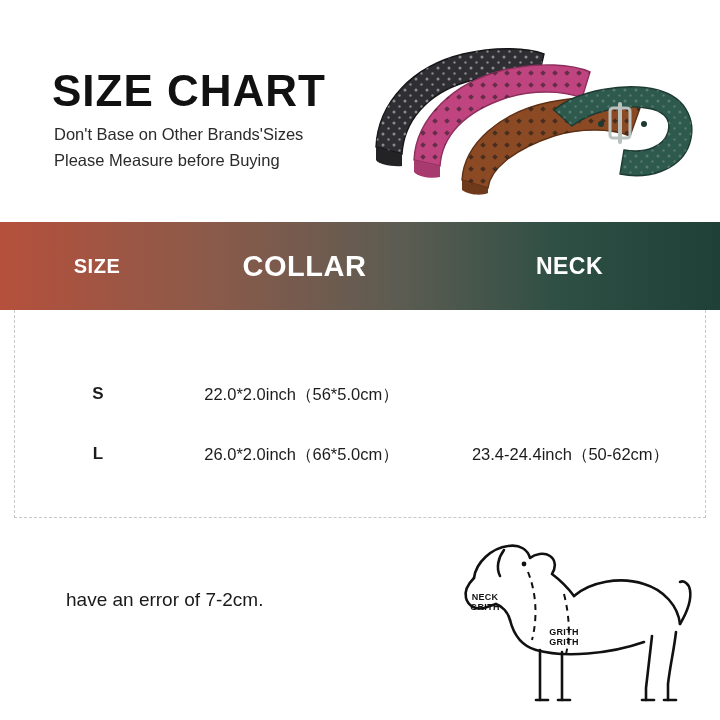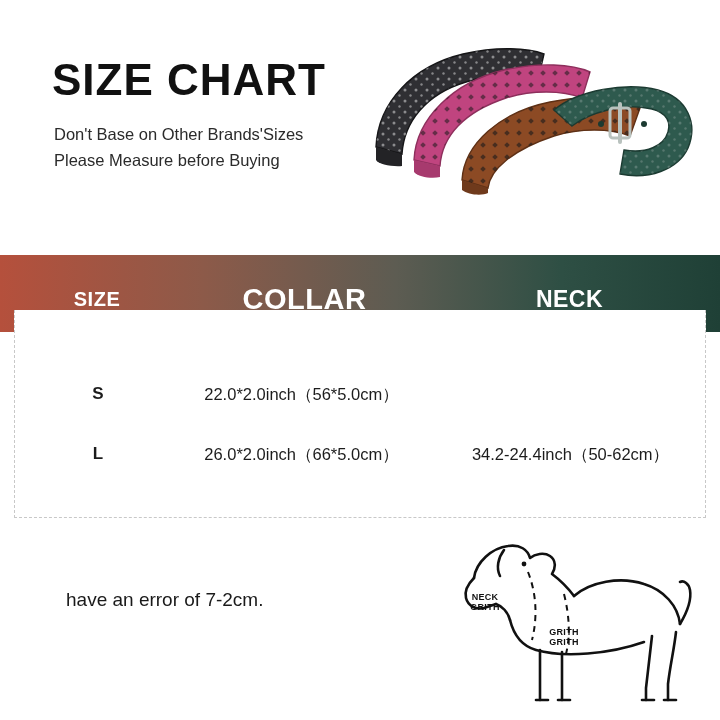--- a/index.html
+++ b/index.html
@@ -17,21 +17,21 @@
   
   .header {
     position: absolute;
     top: 0; left: 0;
     width: 720px;
     height: 222px;
   }
   .title {
     position: absolute;
     left: 52px;
-    top: 58px;
+    top: 69px;
     font-size: 44px;
     font-weight: bold;
     letter-spacing: 1px;
     line-height: 1;
     color: #111;
   }
   .subtitle {
     position: absolute;
     left: 54px;
     top: 122px;
@@ -51,23 +51,22 @@
     height: 165px;
   }
   .collars svg { display: block; }
 
   
   .band {
     position: absolute;
     left: 0;
     top: 222px;
     width: 720px;
-    height: 77px;
+    height: 88px;
     background: linear-gradient(90deg, #b5503c 0%, #8d5a49 28%, #5d5c52 55%, #2e4f44 78%, #1f4036 100%);
-    margin-top: 33px;
   }
   .band .cell {
     position: absolute;
     top: 0;
     height: 88px;
     line-height: 88px;
     color: #ffffff;
     font-weight: bold;
     text-align: center;
   }
@@ -199,21 +198,21 @@
 </div>
 
 <div class="tbody">
   <div class="row row-0">
     <div class="cell c-size">S</div>
     <div class="cell c-collar">22.0*2.0inch（56*5.0cm）</div>
   </div>
   <div class="row row-1">
     <div class="cell c-size">L</div>
     <div class="cell c-collar">26.0*2.0inch（66*5.0cm）</div>
-    <div class="cell c-neck">34.2-24.4inch（50-62cm）</div>
+    <div class="cell c-neck">23.4-24.4inch（50-62cm）</div>
   </div>
 </div>
 
 <div class="note">
   <div>have an error of 7-2cm.</div>
 </div>
 
 <div class="dog">
   <svg width="272" height="180" viewBox="0 0 272 180" xmlns="http://www.w3.org/2000/svg">
     <g fill="none" stroke="#111" stroke-width="2.6" stroke-linejoin="round" stroke-linecap="round">

